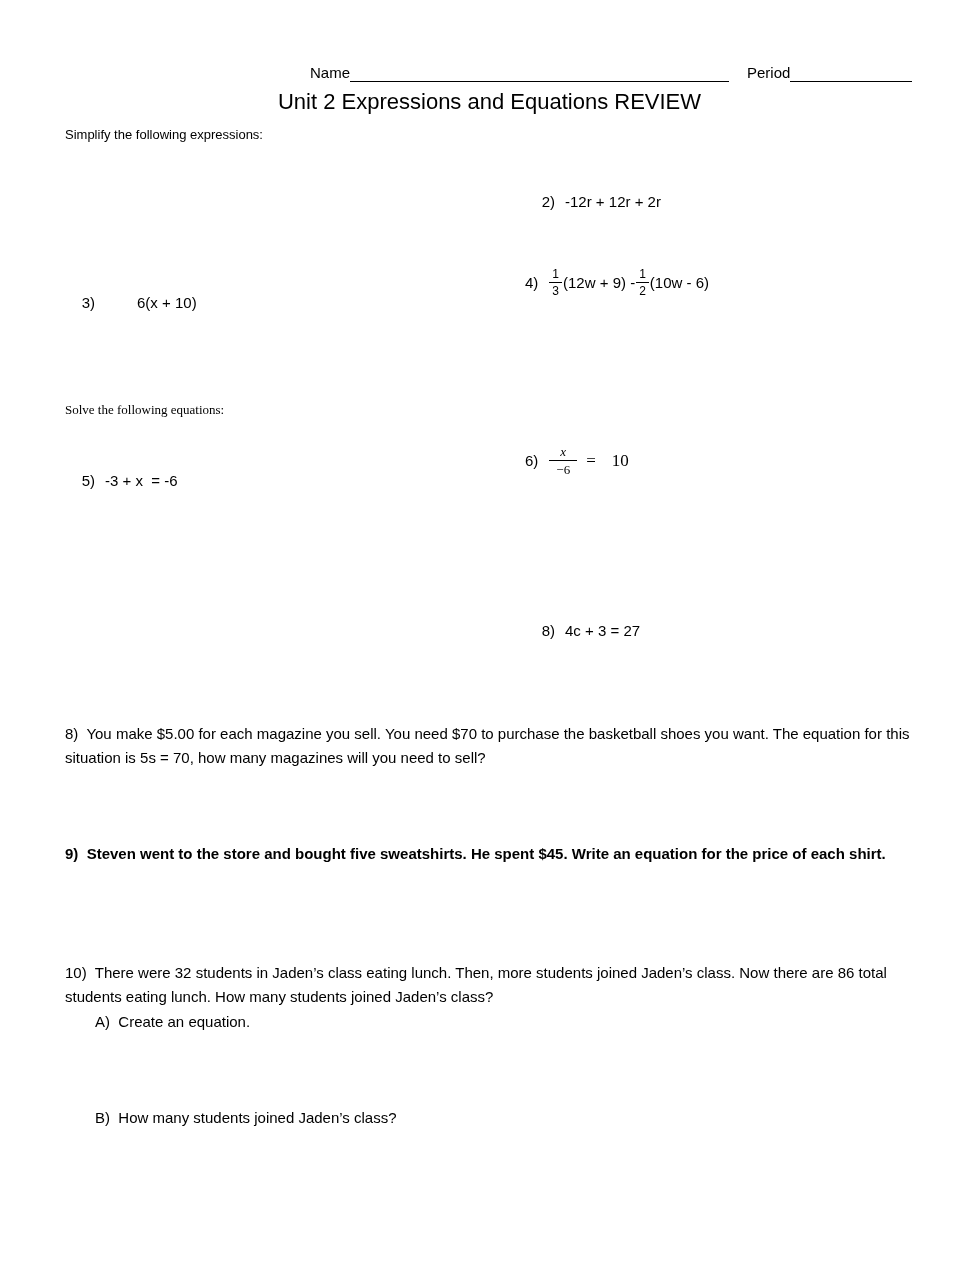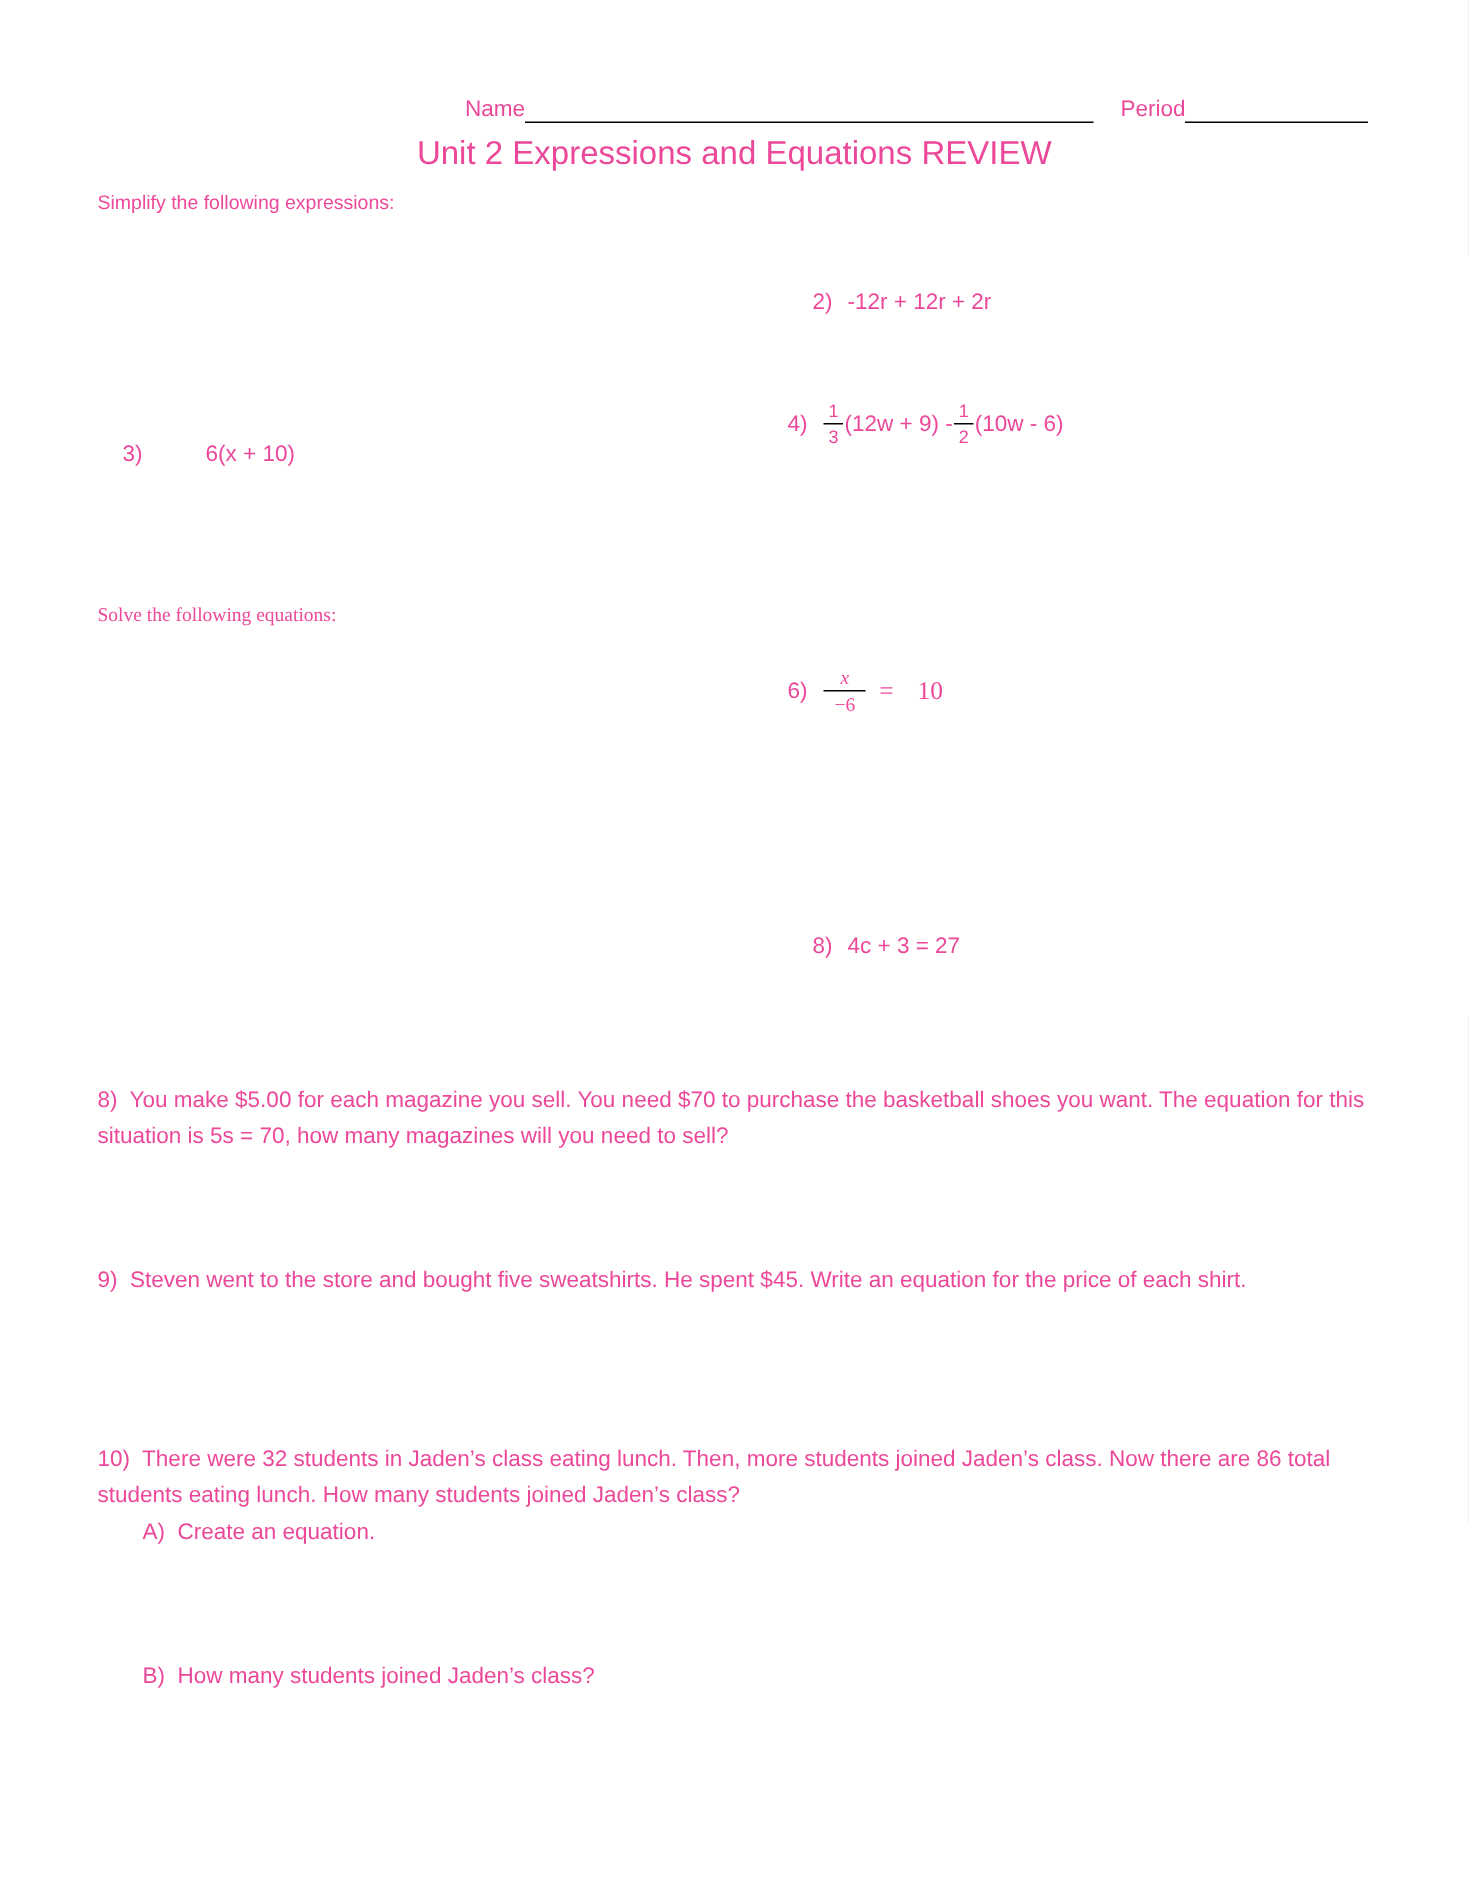--- a/index.html
+++ b/index.html
@@ -2,21 +2,21 @@
 <html><head>
 <meta charset="utf-8">
 <style>
   html, body { margin: 0; padding: 0; background: #e8e8e8; }
   .page {
     position: relative;
     width: 979px;
     height: 1266px;
     background: #ffffff;
     font-family: "Liberation Sans", sans-serif;
-    color: #ec4899;
+    color: #000000;
     overflow: hidden;
   }
   .abs { position: absolute; }
 
   
   .hline {
     top: 64px; left: 310px;
     display: flex;
     align-items: flex-end;
     font-size: 15px;
@@ -103,33 +103,36 @@
   <div class="abs prob" style="top:276px; left:65px;">
     <span>3)</span><span class="gap-lg">6(x + 10)</span>
   </div>
 
   <div class="abs prob-flex" style="top:268px; left:525px;">
     <span>4)</span><span class="gap-sm"></span><span class="frac frac-sans"><span class="fn">1</span><span class="fd">3</span></span><span>(12w + 9) -</span><span class="frac frac-sans"><span class="fn">1</span><span class="fd">2</span></span><span>(10w - 6)</span>
   </div>
 
   <div class="abs sec-heading" style="top:401px; left:65px;font-family:Liberation Serif, serif;">Solve the following equations:</div>
 
+  <div class="abs prob" style="top:454px; left:65px;">
+    <span>5)</span><span class="gap-sm">-3 + x  = -6</span>
+  </div>
 
   <div class="abs prob-flex" style="top:445px; left:525px;">
     <span>6)</span><span class="gap-sm"></span><span class="frac frac-serif"><span class="fn">x</span><span class="fd">−6</span></span><span class="serif-eq" style="margin-left:8px;">=</span><span class="serif-eq" style="margin-left:16px;">10</span>
   </div>
 
 
   <div class="abs prob" style="top:604px; left:525px;">
     <span>8)</span><span class="gap-sm">4c + 3 = 27</span>
   </div>
 
   <div class="abs wp" style="top:722px;">8)  You make $5.00 for each magazine you sell. You need $70 to purchase the basketball shoes you want. The equation for this situation is 5s = 70, how many magazines will you need to sell?</div>
 
-  <div class="abs wp" style="top:842px;">9)  Steven went to the store and bought five sweatshirts. He spent $45. Write an equation for the price of each shirt.</div>
+  <div class="abs wp" style="top:842px;font-weight:bold;">9)  Steven went to the store and bought five sweatshirts. He spent $45. Write an equation for the price of each shirt.</div>
 
   <div class="abs wp" style="top:961px;">10)  There were 32 students in Jaden’s class eating lunch. Then, more students joined Jaden’s class. Now there are 86 total students eating lunch. How many students joined Jaden’s class?</div>
 
   <div class="abs wp wp-sub" style="top:1106px;">B)  How many students joined Jaden’s class?</div>
 
   <div class="abs wp wp-sub" style="top:1010px;">A)  Create an equation.</div>
 
 </div>
 
 </body></html>

